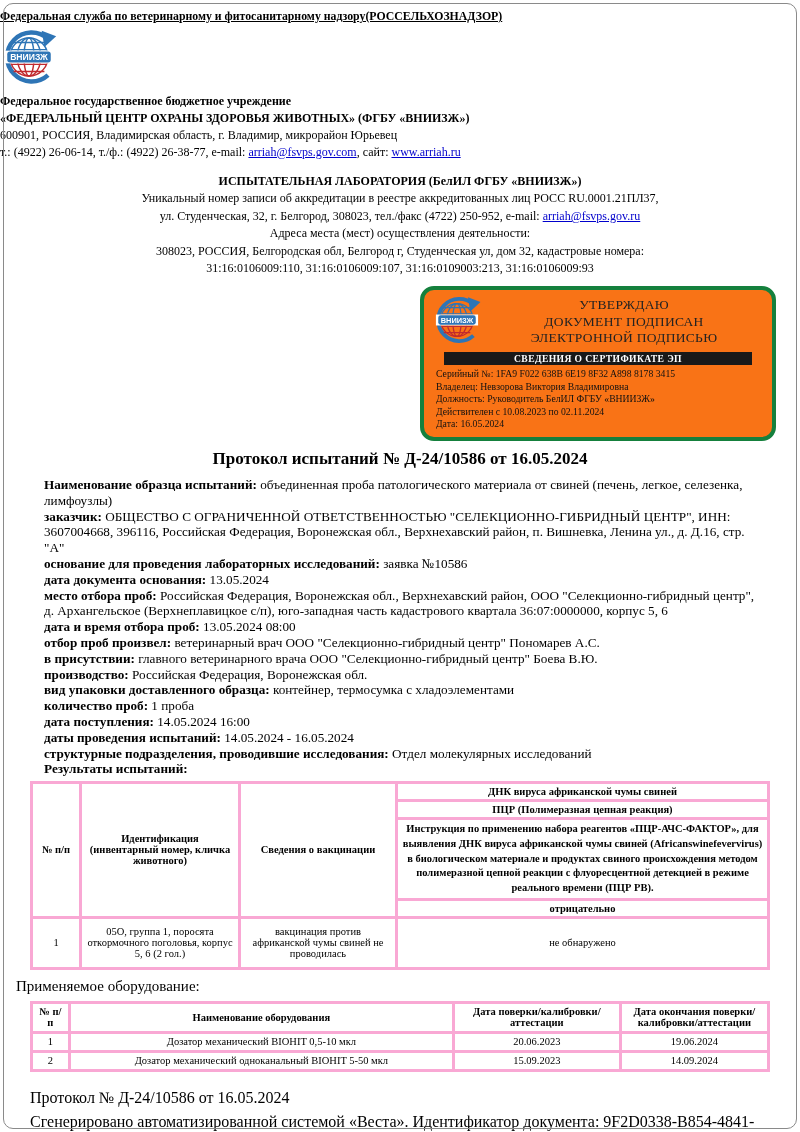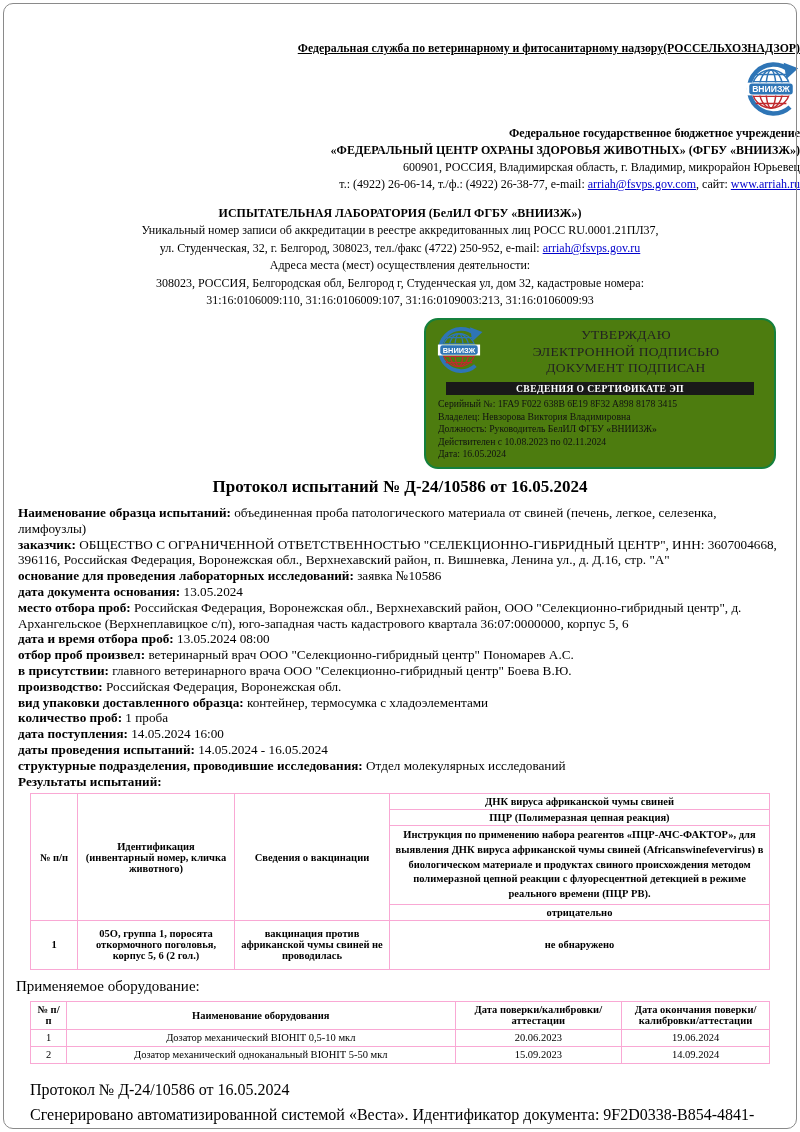--- a/index.html
+++ b/index.html
@@ -2,51 +2,51 @@
 <html><head>
 <meta charset="utf-8">
 <style>
   html,body{margin:0;padding:0;background:#fff;}
   body{width:800px;height:1132px;overflow:hidden;position:relative;
        font-family:"Liberation Serif","DejaVu Serif",serif;color:#000;}
   .page-border{position:absolute;inset:3px;border:1px solid #8a8a8a;border-radius:10px;pointer-events:none;}
   .bold{font-weight:bold;}
   a.doclink{color:#0000CC;text-decoration:underline;}
 
-  .header{padding-top:40px;text-align:right;line-height:1.42;font-size:12px;}
+  .header{padding-top:8px;text-align:left;line-height:1.42;font-size:12px;}
   .agency{font-weight:bold;text-decoration:underline;font-size:11.8px;}
   .logo-wrap{margin:3px auto 2px;}
   .org-addr,.org-contacts{font-size:12px;}
 
   .lab{margin-top:12px;text-align:center;font-size:12px;line-height:1.46;}
   .lab-title{font-weight:bold;}
 
   .stamp-row{display:flex;justify-content:flex-end;padding-right:24px;margin-top:8px;}
-  .stamp{width:332px;border:2px solid #15803d;border-radius:14px;padding:5px 8px 6px;background:#4d7c0f;}
+  .stamp{width:332px;border:4px solid #15803d;border-radius:14px;padding:5px 8px 6px;background:#f97316;}
   .stamp-head{display:flex;align-items:center;}
   .stamp-logo{flex:0 0 52px;}
   .stamp-title{flex:1;text-align:center;font-size:13.5px;line-height:1.25;letter-spacing:.3px;color:#222;}
   .cert-bar{background:#191919;color:#fff;font-weight:bold;text-align:center;
             font-size:9.6px;letter-spacing:.4px;margin:3px 12px 3px;padding:1px 0;font-family:Liberation Serif, serif;}
   .stamp-details{font-size:9.7px;line-height:1.3;color:#111;padding-left:4px;font-family:Liberation Serif, serif;}
 
   .doc-title{text-align:center;font-weight:bold;font-size:17px;margin-top:8px;}
 
-  .body-fields{padding:8px 18px 0;font-size:13.2px;line-height:15.8px;}
+  .body-fields{padding:8px 44px 0;font-size:13.2px;line-height:15.8px;}
   .body-fields p{margin:0;}
   .body-fields b{font-weight:bold;}
 
   table.doc{border-collapse:collapse;margin:4px 30px 0;width:740px;font-size:10.5px;}
-  table.doc td,table.doc th{border:1px solid #f9a8d4;padding:2px 4px;text-align:center;vertical-align:middle;}
+  table.doc td,table.doc th{border:3px solid #f9a8d4;padding:2px 4px;text-align:center;vertical-align:middle;}
   table.doc .hdr{font-weight:bold;}
   .c-num{width:38px;}
   .c-id{width:148px;}
   .c-vac{width:146px;}
   .method-doc{line-height:1.4;padding:4px 8px;}
-  tr.data td{height:44px;font-weight:bold;}
+  tr.data td{height:44px;font-weight:normal;}
 
   .equip-caption{padding:8px 16px 2px;font-size:15px;}
   table.equip td,table.equip th{padding:2.5px 5px;}
   .e-num{width:26px;}
   .e-name{width:398px;}
   .e-date1{width:162px;}
   .e-date2{width:142px;}
   td.left{text-align:left;}
 
   .footer{padding:14px 30px 0;font-size:16px;line-height:1.55;}
@@ -116,22 +116,22 @@
   <div class="stamp-row">
     <div class="stamp">
       <div class="stamp-head">
         <div class="stamp-logo">
           <svg viewBox="0 0 64 64" width="50" height="50">
               <use href="#globe-logo"></use>
             </svg>
         </div>
         <div class="stamp-title">
           <div>УТВЕРЖДАЮ</div>
+          <div>ДОКУМЕНТ ПОДПИСАН</div>
           <div>ЭЛЕКТРОННОЙ ПОДПИСЬЮ</div>
-          <div>ДОКУМЕНТ ПОДПИСАН</div>
         </div>
       </div>
       <div class="cert-bar">СВЕДЕНИЯ О СЕРТИФИКАТЕ ЭП</div>
       <div class="stamp-details">
         <div>Серийный №: 1FA9 F022 638B 6E19 8F32 A898 8178 3415</div>
         <div>Владелец: Невзорова Виктория Владимировна</div>
         <div>Должность: Руководитель БелИЛ ФГБУ «ВНИИЗЖ»</div>
         <div>Действителен с 10.08.2023 по 02.11.2024</div>
         <div>Дата: 16.05.2024</div>
       </div>

